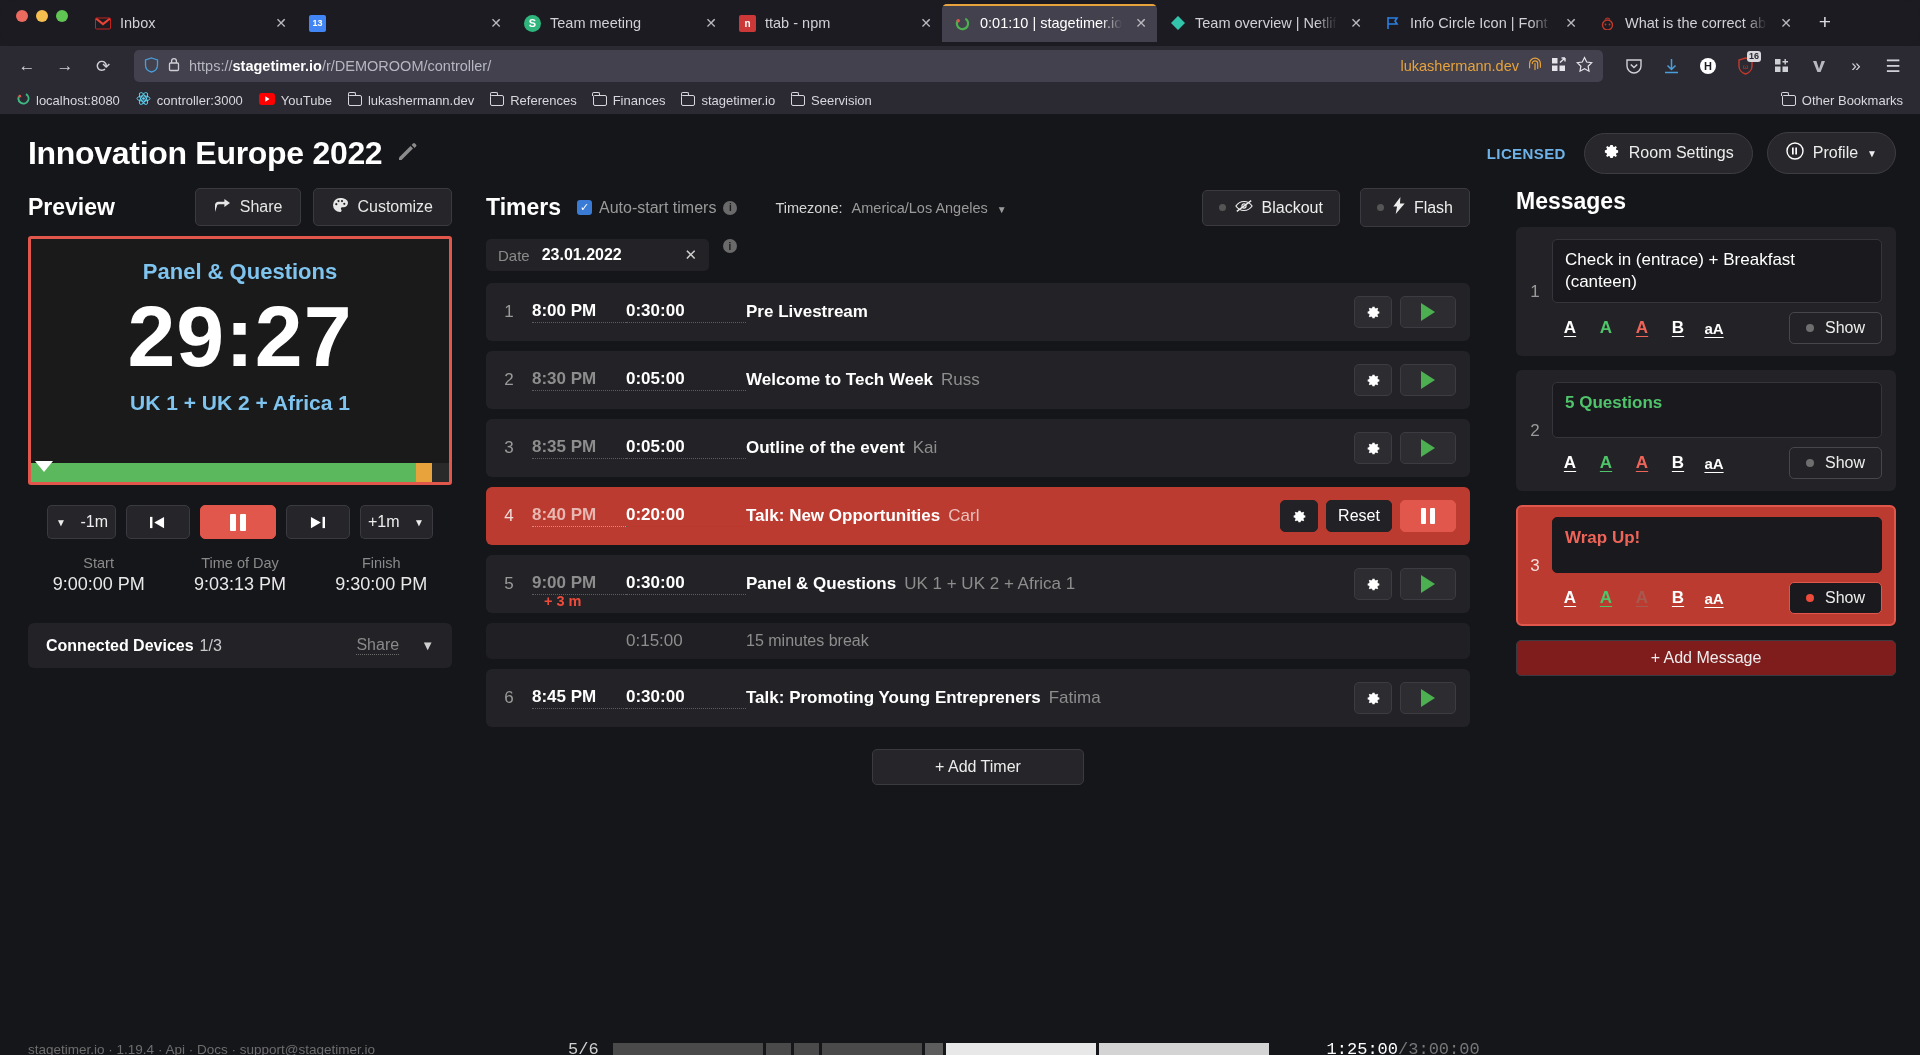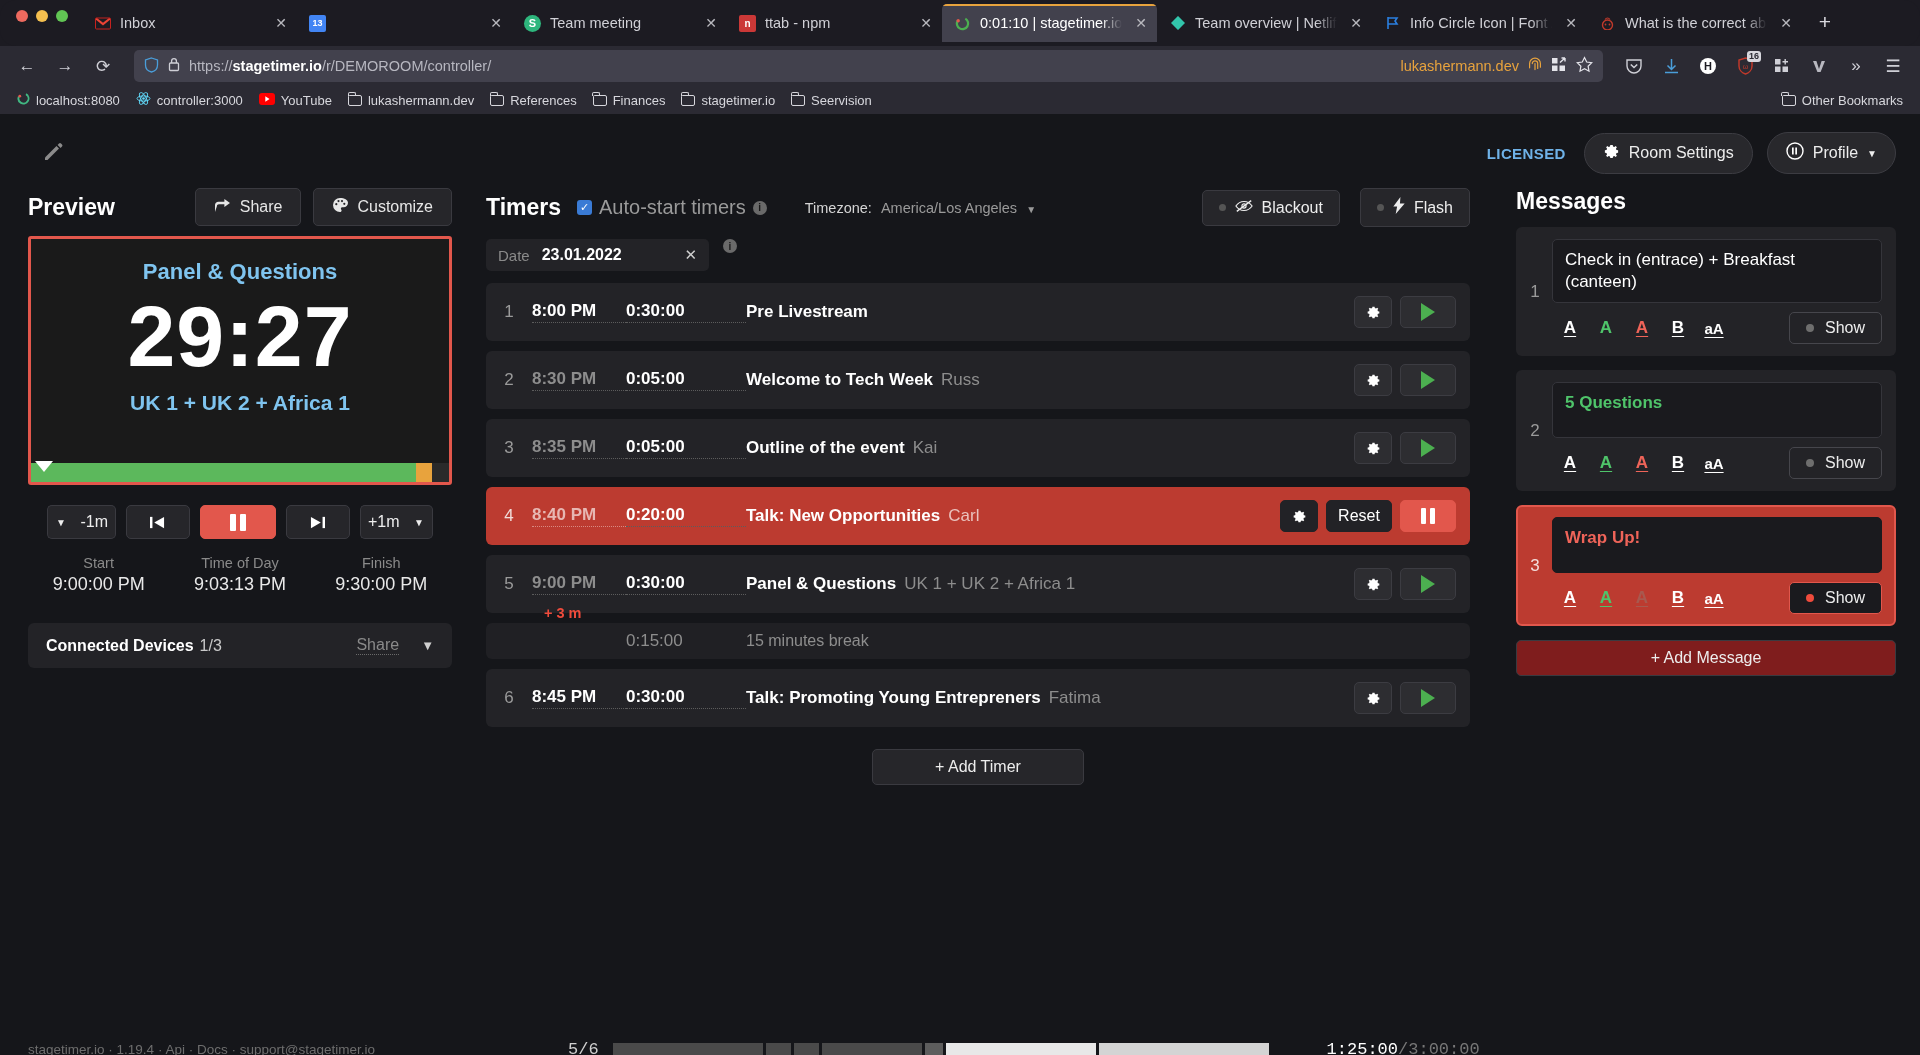--- a/index.html
+++ b/index.html
@@ -189,21 +189,21 @@
   .devices .dchev { margin-left: 22px; color: #cfcfcf; font-size: 13px; }
 
   
   .tmhead { display: flex; align-items: center; margin: 14px 0 0 0; }
   .tmtitle { font-size: 23px; font-weight: bold; color: #fff; }
   .chk {
     width: 15px; height: 15px; background: #3a7bd5; border-radius: 3px;
     margin-left: 16px; display: flex; align-items: center; justify-content: center;
     color: #fff; font-size: 11px;
   }
-  .tmsub { color: #9a9a9a; font-size: 20px; margin-left: 7px; }
+  .tmsub { color: #9a9a9a; font-size: 16px; margin-left: 7px; }
   .iicon {
     width: 14px; height: 14px; border-radius: 50%; background: #6a6a6a;
     color: #1a1a1a; font-size: 10px; font-weight: bold;
     display: inline-flex; align-items: center; justify-content: center;
     margin-left: 7px; vertical-align: middle;
   }
   .tz { margin-left: 38px; font-size: 14.5px; color: #d5d5d5; }
   .tzval { color: #9a9a9a; margin-left: 5px; }
   .tzchev { color: #9a9a9a; font-size: 10px; margin-left: 5px; }
   .tmhead .sp { flex: 1; }
@@ -235,21 +235,21 @@
   .trow.break { background: #202024; height: 36px; }
   .tnum { width: 46px; text-align: center; color: #9a9a9a; font-size: 17px; flex: 0 0 auto; }
   .trow.active .tnum { color: #f0dcd9; }
   .ttime {
     width: 94px; flex: 0 0 auto; font-size: 17px; font-weight: bold; color: #fff;
     border-bottom: 1px dotted #5c5c5c; padding-bottom: 1px;
     position: relative;
   }
   .ttime.dim { color: #8d8d8d; }
   .trow.active .ttime.dim { color: #e7b7b2; border-bottom-color: #d98a82; }
-  .tplus { position: absolute; top: 32px; left: 12px; color: #ef4b3c; font-size: 14.5px; font-weight: bold; white-space: nowrap; }
+  .tplus { position: absolute; top: 20px; left: 12px; color: #ef4b3c; font-size: 14.5px; font-weight: bold; white-space: nowrap; }
   .tdur {
     width: 120px; flex: 0 0 auto; font-size: 17px; font-weight: bold; color: #fff;
     border-bottom: 1px dotted #5c5c5c; padding-bottom: 1px;
   }
   .trow.break .tdur { color: #8d8d8d; border-bottom: none; font-weight: normal; }
   .tname { flex: 1; font-size: 17px; font-weight: bold; color: #fff; min-width: 0; white-space: nowrap; overflow: hidden; }
   .trow.break .tname { color: #8d8d8d; font-weight: normal; font-size: 16px; }
   .tspk { color: #8d8d8d; font-weight: normal; margin-left: 8px; }
   .trow.active .tspk { color: #eac2bd; }
   .tacts { display: flex; gap: 8px; flex: 0 0 auto; }
@@ -567,20 +567,21 @@
     <div class="bm">
       <span class="folder-ic"></span>
       <span>Other Bookmarks</span>
     </div>
   </div>
 </div>
 
 <div class="app">
 
   <div class="apphead">
+    <div class="roomtitle">Innovation Europe 2022</div>
     <div class="pencil">
       <svg width="22" height="22" viewBox="0 0 22 22">
           <path d="M3 17.5 14.5 6l2.5 2.5L5.5 20H3z" fill="#8b8b8b"></path>
           <path d="M15.6 4.9 17 3.5a1.4 1.4 0 0 1 2 0l1 1a1.4 1.4 0 0 1 0 2l-1.4 1.4z" fill="#8b8b8b"></path>
         </svg>
     </div>
     <div class="headspacer"></div>
     <div class="licensed">LICENSED</div>
     <div class="hbtn">
       <span>

